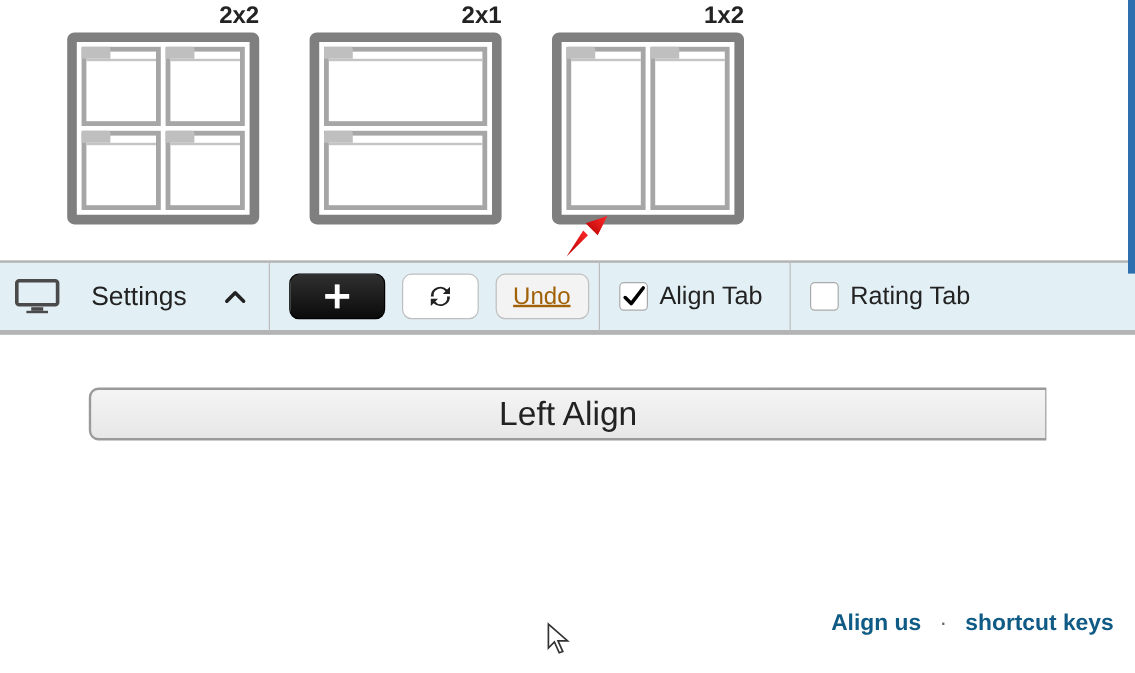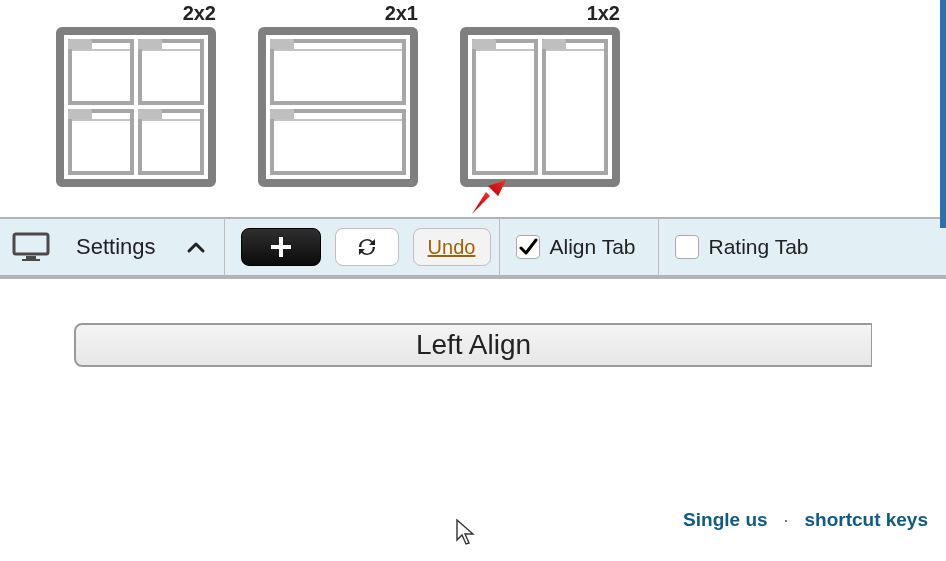--- a/index.html
+++ b/index.html
@@ -329,21 +329,21 @@
   </label>
 </div>
 
 <div class="align-row">
   <div class="seg left active">
     <span>Left Align</span>
   </div>
 </div>
 
 <div class="footer">
-  <a>Single us</a>
+  <a>Align us</a>
   <span class="dot">·</span>
   <a>shortcut keys</a>
 </div>
 
 <svg class="cursor" viewBox="0 0 22 28">
   <path d="M2 2 L2 22 L7 17 L11 26 L14 25 L10 16 L18 16 Z" fill="none" stroke="#333" stroke-width="1.4"></path>
 </svg>
 
 <div class="right-edge"></div>
 

